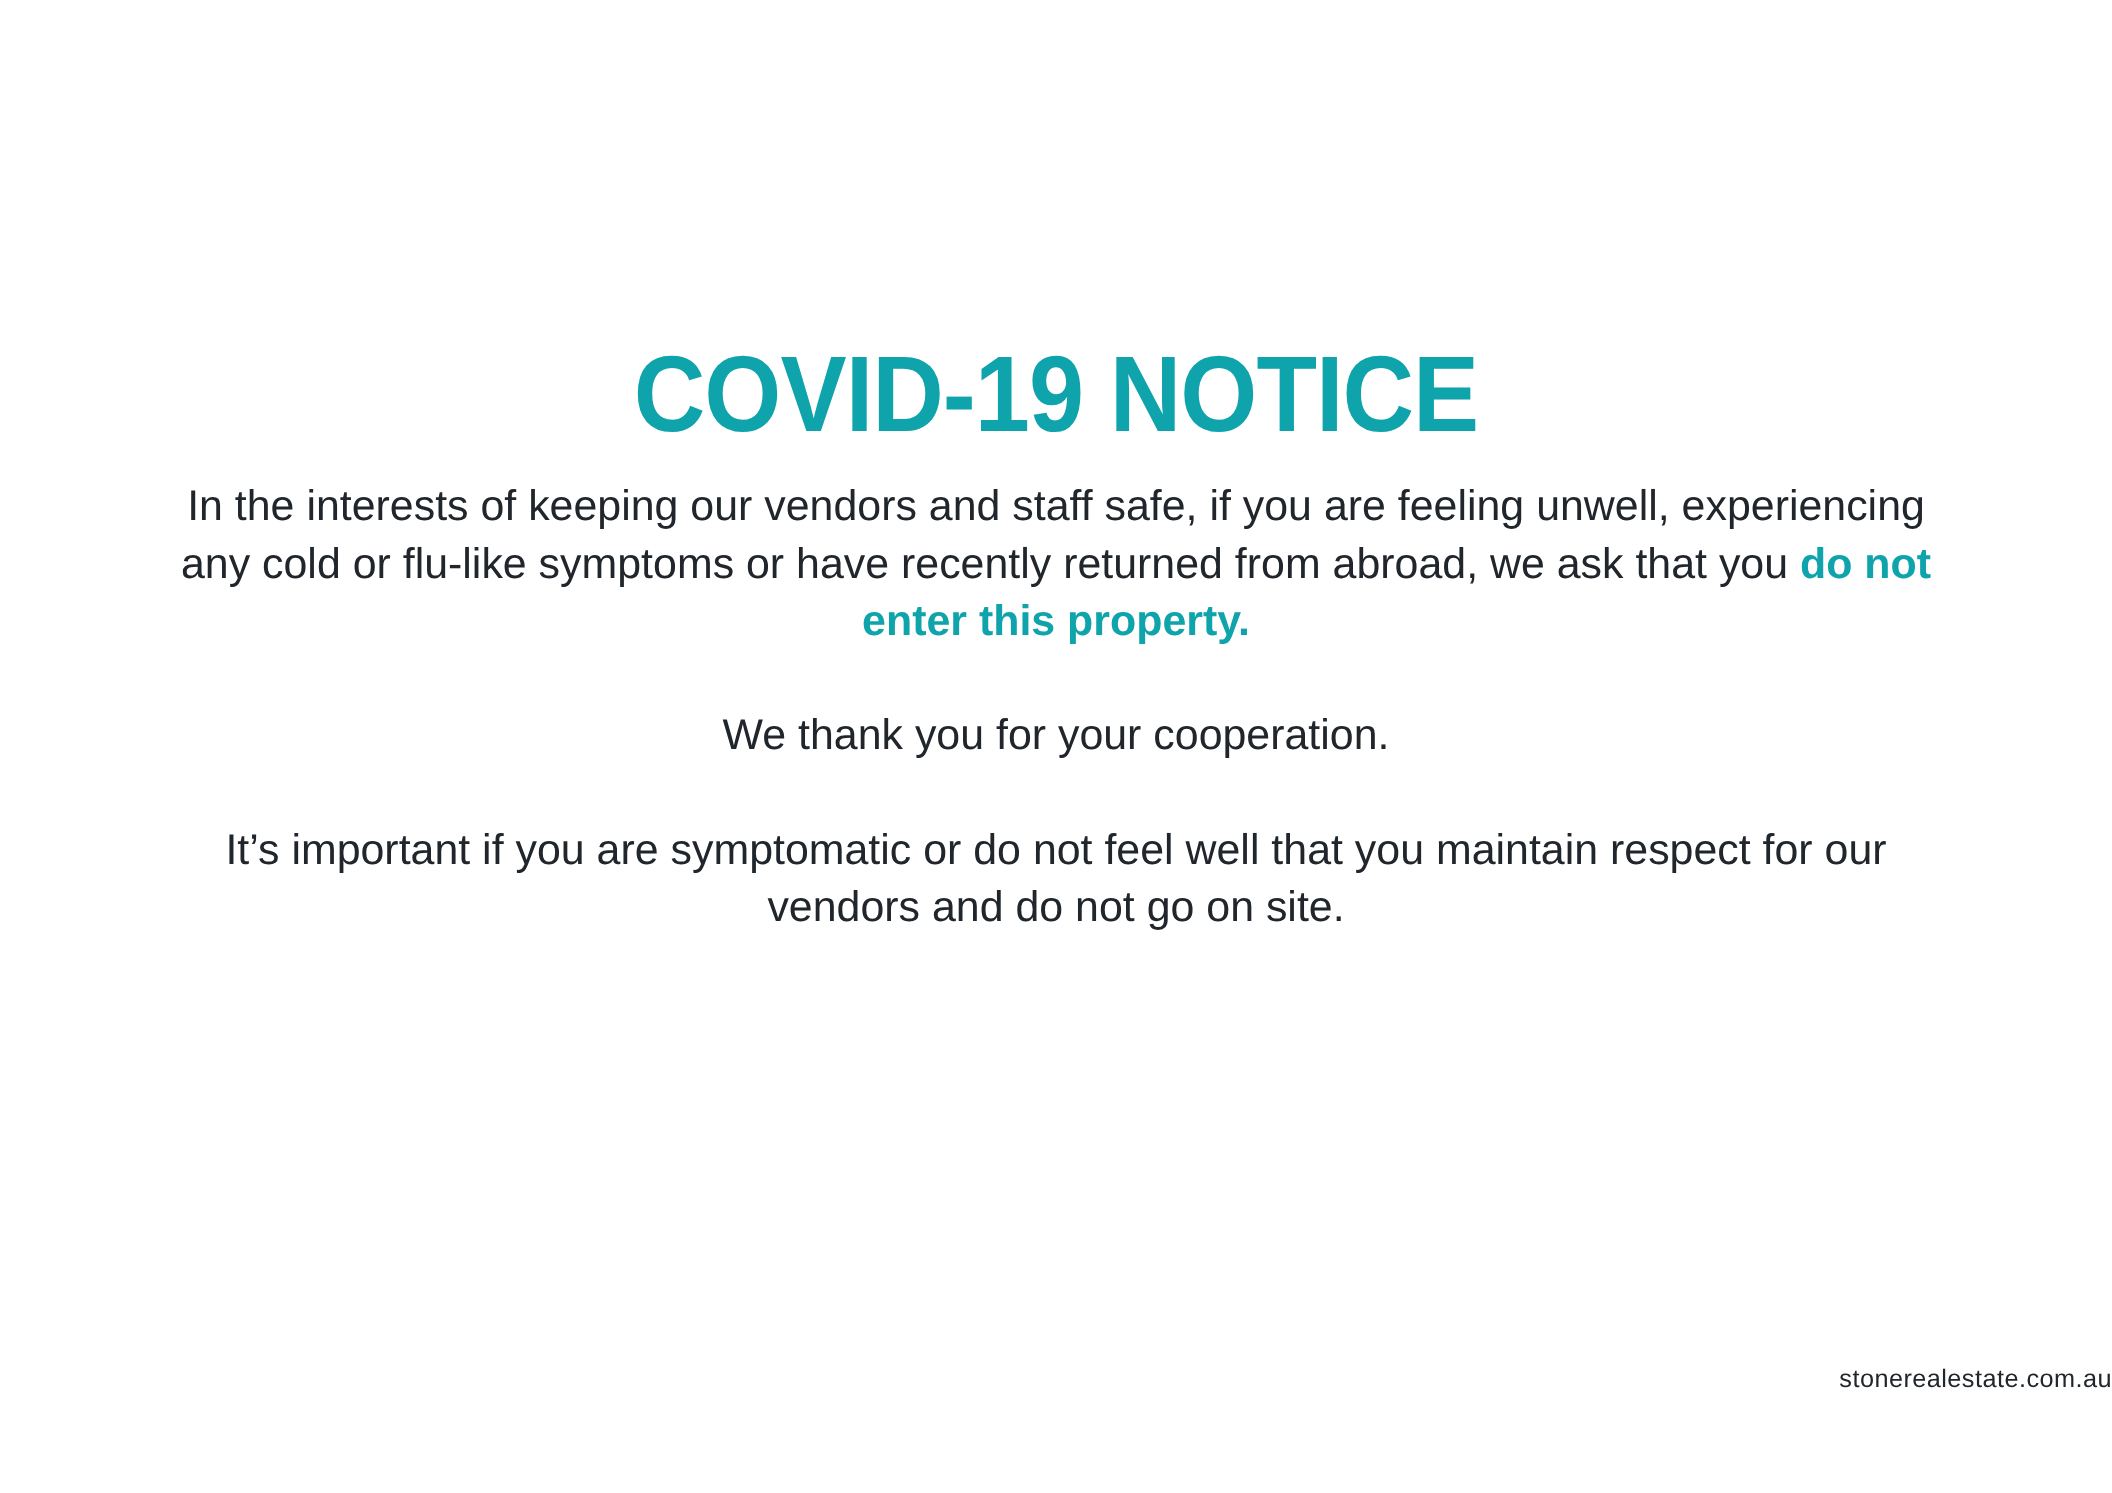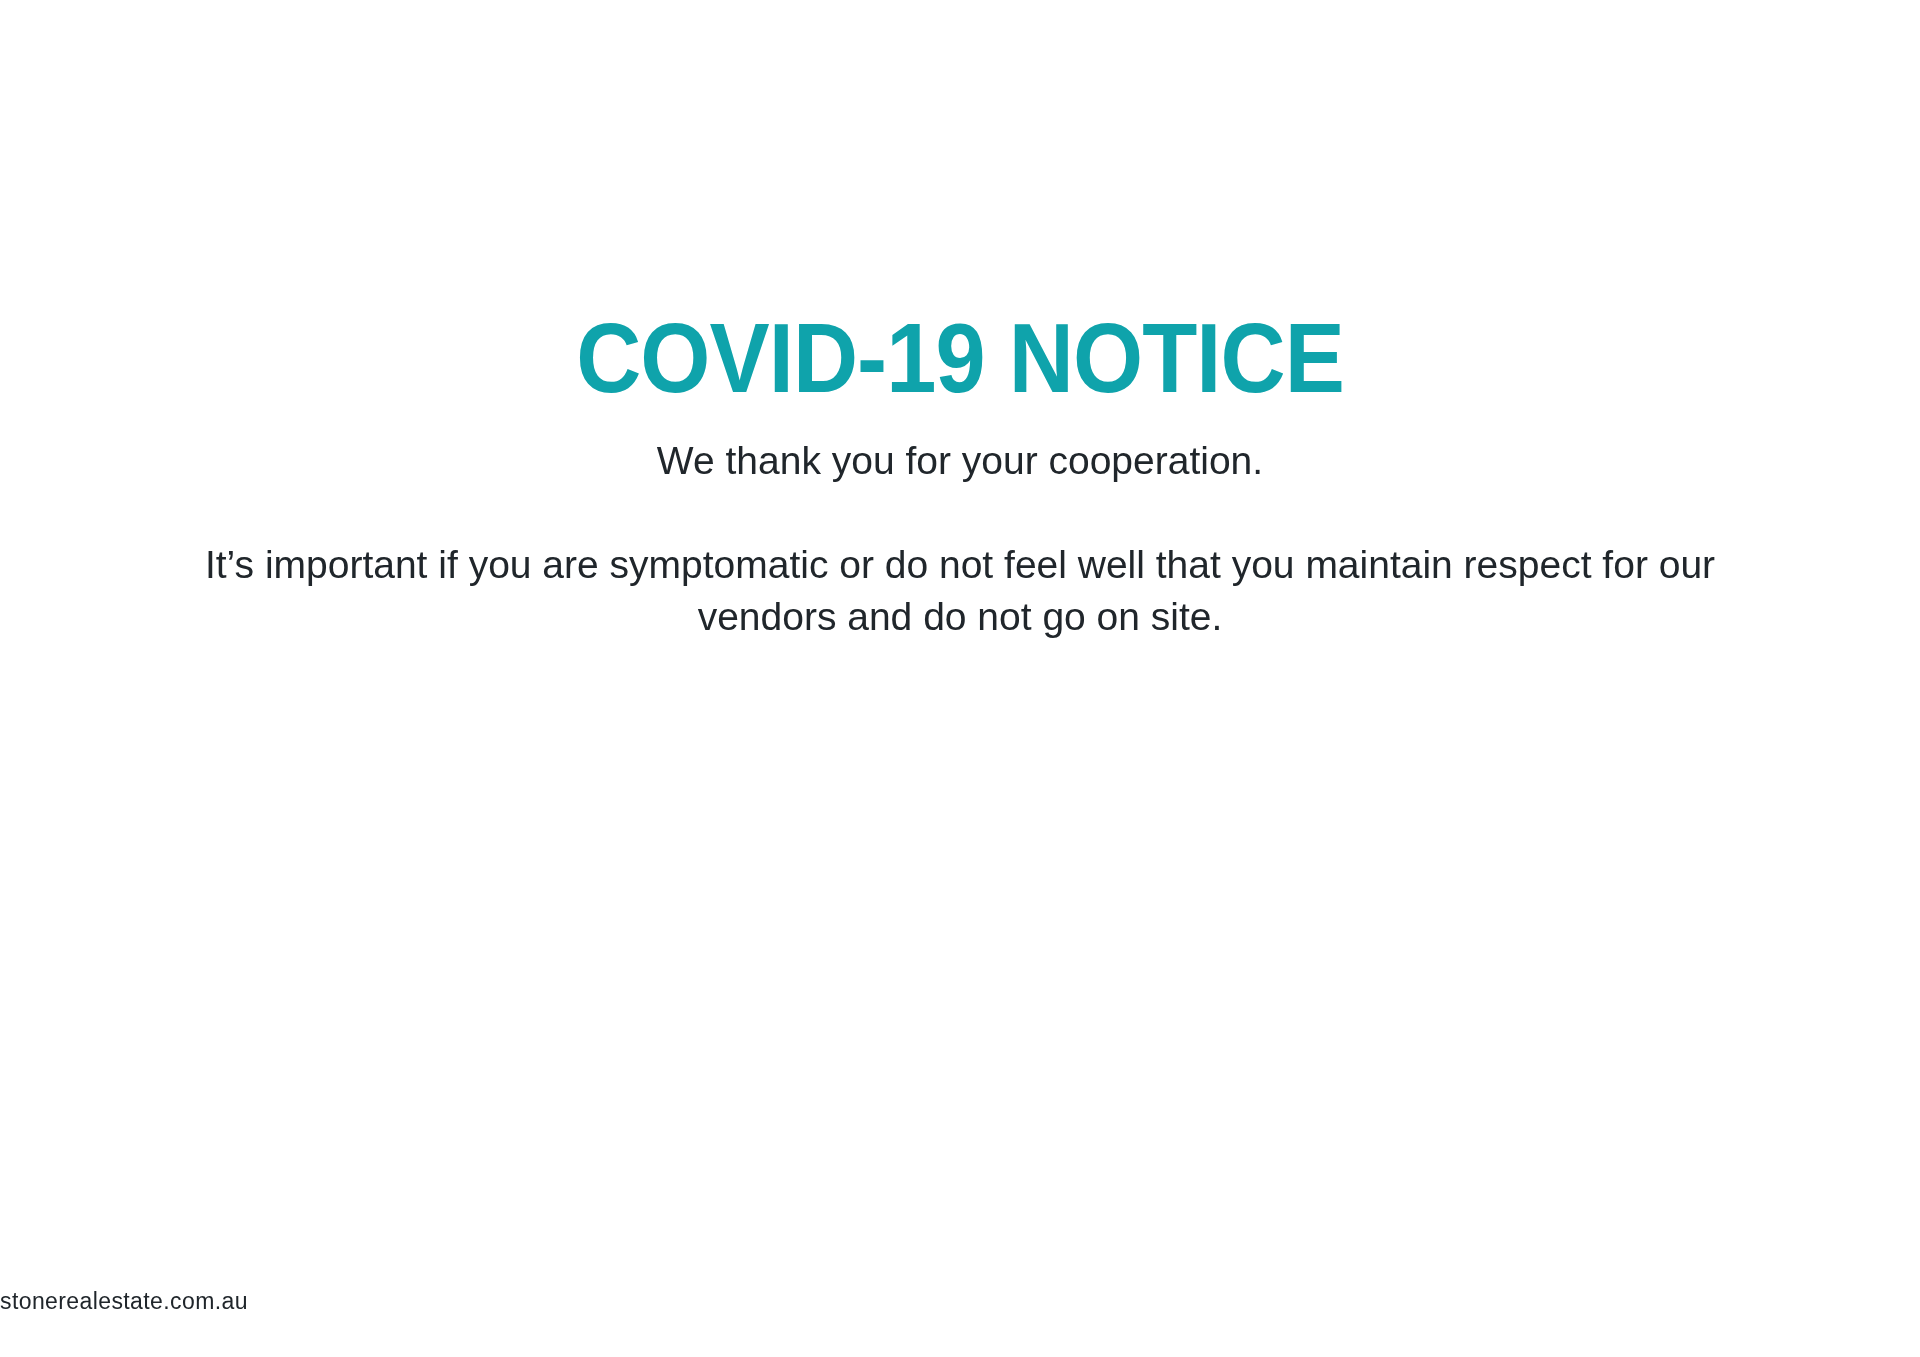--- a/index.html
+++ b/index.html
@@ -77,41 +77,42 @@
   .para em {
     font-style: normal;
     font-weight: 700;
     color: #0FA3AB;
   }
   .para-narrow { padding: 0 70px; }
 
   
   .footer {
     position: absolute;
-    top: 1288px;
+    top: 1240px;
     left: 0;
     width: 1920px;
-    text-align: left;
+    text-align: right;
     color: #20262B;
     font-family: "Liberation Sans", sans-serif;
     font-weight: 400;
     font-size: 23px;
     letter-spacing: 0.4px;
   }
 </style>
 </head>
 <body>
 
 <div class="poster">
 
 
   <h1 class="title">COVID-19 NOTICE</h1>
 
   <div class="body-copy">
 
+    <p class="para"><span>In the interests of keeping our vendors and staff safe, if you are feeling unwell, experiencing any cold or flu-like symptoms or have recently returned from abroad, we ask that you </span><em>do not enter this property.</em></p>
 
 
     <p class="para"><span>We thank you for your cooperation.</span></p>
 
     <p class="para"><span>It’s important if you are symptomatic or do not feel well that you maintain respect for our vendors and do not go on site.</span></p>
 
 
   </div>
 
   <div class="footer">stonerealestate.com.au</div>

